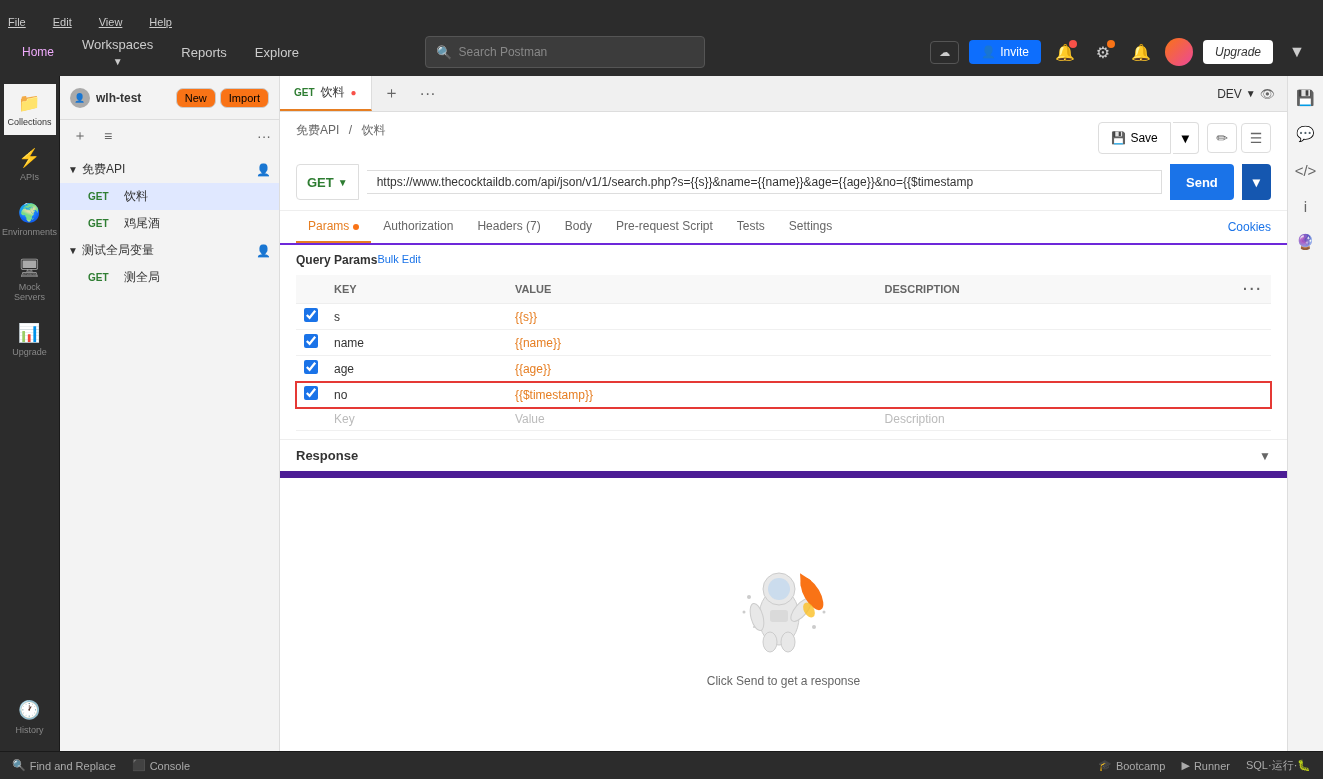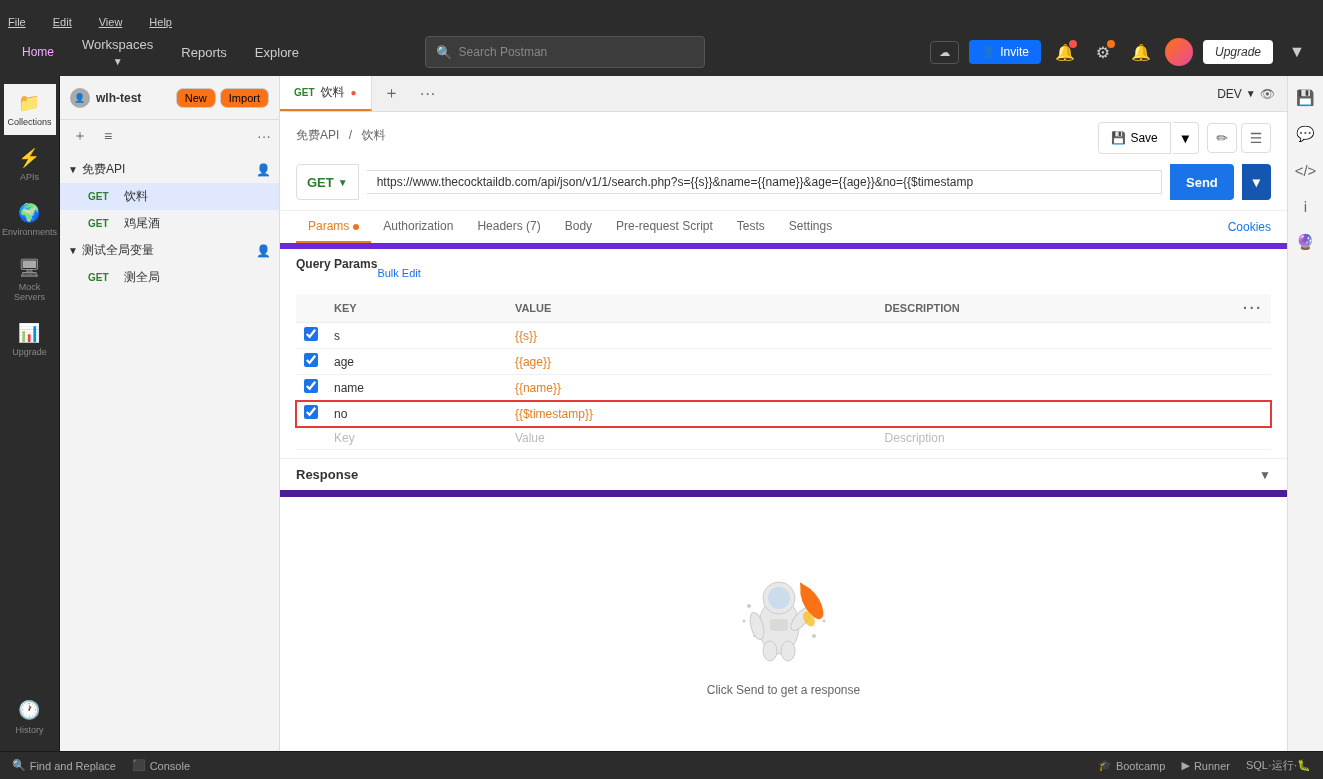--- a/index.html
+++ b/index.html
@@ -81,24 +81,24 @@
     .request-bar { display: flex; align-items: center; gap: 8px; }
     .method-select { background: #fff; border: 1px solid #ddd; border-radius: 4px 0 0 4px; padding: 6px 10px; font-size: 13px; font-weight: 600; color: #2e7d32; cursor: pointer; display: flex; align-items: center; gap: 4px; height: 36px; }
     .url-input { flex: 1; border: 1px solid #ddd; border-left: none; padding: 6px 10px; font-size: 12px; height: 24px; outline: none; color: #333; }
     .send-btn { background: #1a73e8; color: #fff; border: none; border-radius: 0 4px 4px 0; padding: 0 16px; height: 36px; font-size: 13px; font-weight: 600; cursor: pointer; display: flex; align-items: center; gap: 6px; }
     .send-btn-arrow { border: none; background: #1557b0; color: #fff; border-radius: 0 4px 4px 0; padding: 0 8px; height: 36px; cursor: pointer; }
     .save-area { display: flex; align-items: center; gap: 2px; }
     .save-btn { background: #fff; border: 1px solid #ddd; border-radius: 4px 0 0 4px; padding: 5px 12px; font-size: 12px; cursor: pointer; display: flex; align-items: center; gap: 4px; height: 32px; }
     .save-arrow { background: #fff; border: 1px solid #ddd; border-left: none; border-radius: 0 4px 4px 0; padding: 5px 6px; height: 32px; cursor: pointer; }
     .header-icons-right { display: flex; gap: 4px; }
     .ri-btn { width: 30px; height: 30px; display: flex; align-items: center; justify-content: center; border: 1px solid #ddd; border-radius: 4px; cursor: pointer; color: #666; background: #fff; font-size: 14px; }
-    .request-header-row { display: flex; align-items: flex-end; justify-content: space-between; margin-bottom: 10px; }
-
-    
-    .req-tabs { display: flex; align-items: center; border-bottom: 6px solid #6d28d9; padding: 0 16px; flex-shrink: 0; }
+    .request-header-row { display: flex; align-items: flex-start; justify-content: space-between; margin-bottom: 10px; }
+
+    
+    .req-tabs { display: flex; align-items: center; border-bottom: 2px solid #6d28d9; padding: 0 16px; flex-shrink: 0; }
     .req-tab { padding: 8px 12px; font-size: 12px; color: #666; cursor: pointer; border-bottom: 2px solid transparent; }
     .req-tab.active { color: #e67e22; border-bottom-color: #e67e22; font-weight: 500; }
     .req-tab-dot { width: 6px; height: 6px; background: #f97316; border-radius: 50%; display: inline-block; margin-left: 4px; }
     .cookies-btn { margin-left: auto; color: #1a73e8; font-size: 12px; cursor: pointer; }
 
     
     .params-area { padding: 8px 16px; flex-shrink: 0; }
     .params-label { font-size: 12px; font-weight: 600; color: #333; margin-bottom: 8px; }
     .params-table { width: 100%; border-collapse: collapse; }
     .params-table th { text-align: left; padding: 6px 8px; font-size: 11px; font-weight: 600; color: #666; background: #f8f8f8; border-bottom: 1px solid #eee; }
@@ -318,21 +318,21 @@
       <div class="req-tab">Authorization</div>
       <div class="req-tab">Headers (7)</div>
       <div class="req-tab">Body</div>
       <div class="req-tab">Pre-request Script</div>
       <div class="req-tab">Tests</div>
       <div class="req-tab">Settings</div>
       <div class="cookies-btn">Cookies</div>
     </div>
 
     <div class="params-area">
-      <div style="display:flex; align-items:flex-end; margin-bottom:15px;">
+      <div style="display:flex; align-items:flex-start; margin-bottom:0;">
         <span class="params-label">Query Params</span>
         <button class="bulk-edit-btn">Bulk Edit</button>
       </div>
       <table class="params-table">
         <thead>
           <tr>
             <th style="width:30px;"></th>
             <th>KEY</th>
             <th>VALUE</th>
             <th>DESCRIPTION</th>
@@ -344,29 +344,29 @@
         <tbody>
           <tr>
             <td><input type="checkbox" class="param-checkbox" checked="" style=""></td>
             <td><span class="param-key">s</span></td>
             <td><span class="param-value">{{s}}</span></td>
             <td><span class="param-desc"></span></td>
             <td></td>
           </tr>
           <tr>
             <td><input type="checkbox" class="param-checkbox" checked="" style=""></td>
+            <td><span class="param-key">name</span></td>
+            <td><span class="param-value">{{name}}</span></td>
+            <td><span class="param-desc"></span></td>
+            <td></td>
+          </tr>
+          <tr>
+            <td><input type="checkbox" class="param-checkbox" checked="" style=""></td>
             <td><span class="param-key">age</span></td>
             <td><span class="param-value">{{age}}</span></td>
-            <td><span class="param-desc"></span></td>
-            <td></td>
-          </tr>
-          <tr>
-            <td><input type="checkbox" class="param-checkbox" checked="" style=""></td>
-            <td><span class="param-key">name</span></td>
-            <td><span class="param-value">{{name}}</span></td>
             <td><span class="param-desc"></span></td>
             <td></td>
           </tr>
           <tr class="highlighted">
             <td><input type="checkbox" class="param-checkbox" checked="" style=""></td>
             <td><span class="param-key">no</span></td>
             <td><span class="param-value">{{$timestamp}}</span></td>
             <td><span class="param-desc"></span></td>
             <td></td>
           </tr>

